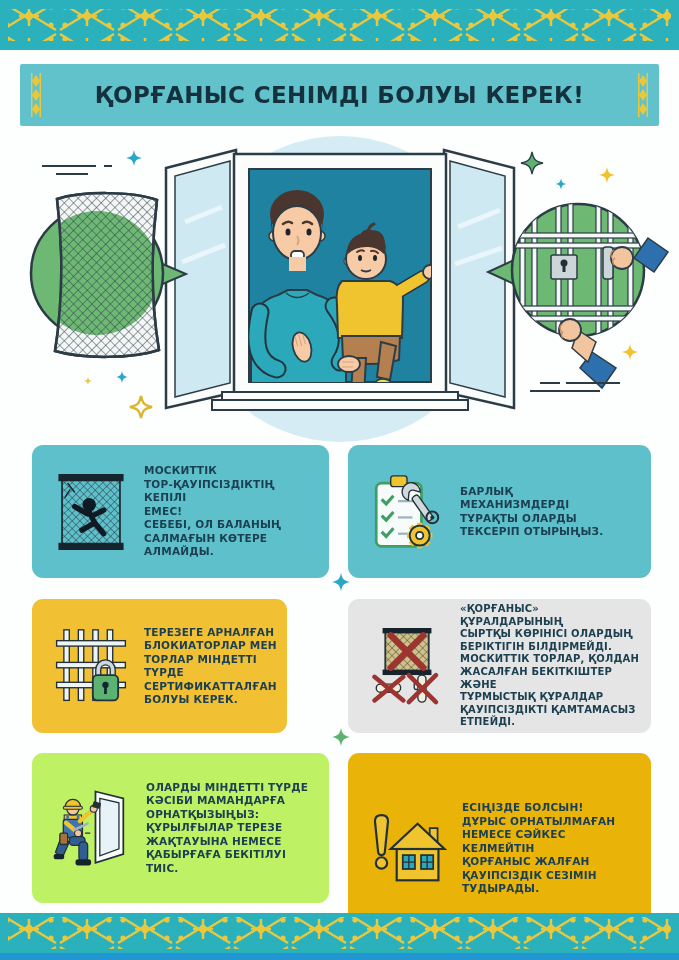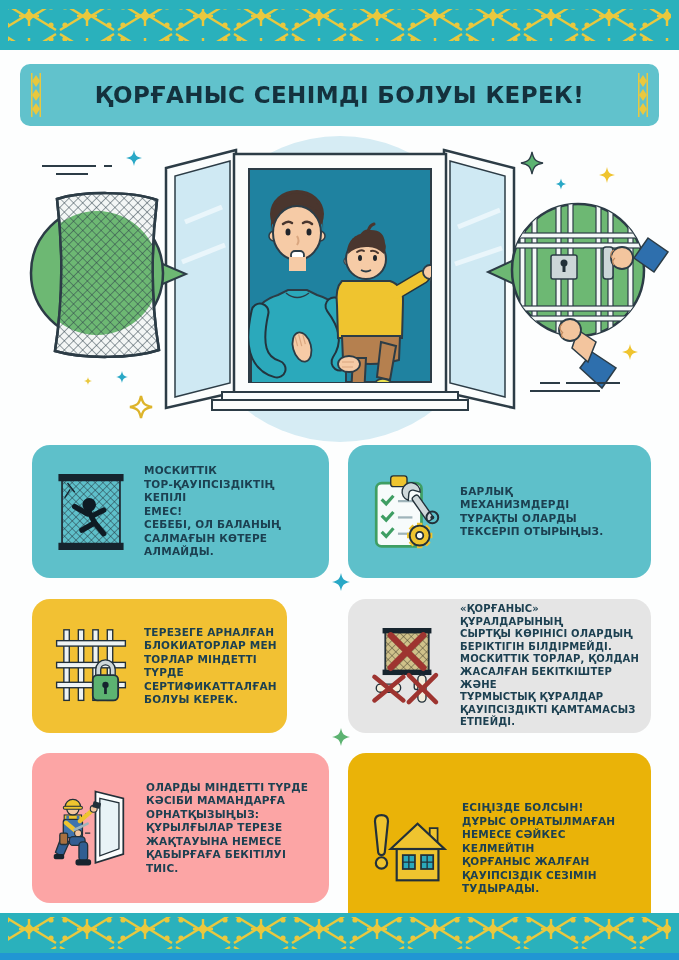--- a/index.html
+++ b/index.html
@@ -7,44 +7,44 @@
     position:relative;width:679px;height:960px;margin:0 auto;
     background:#fdfefe;overflow:hidden;
     font-family:"DejaVu Sans","Liberation Sans",sans-serif;
   }
   .band{position:absolute;left:0;display:block;}
   .band-top{top:0;}
   .band-bottom{top:913px;}
   .footer-strip{position:absolute;left:0;top:953px;width:679px;height:7px;background:#2196d3;}
   .title-bar{
     position:absolute;left:20px;top:64px;width:639px;height:62px;
-    background:#61c2cc;border-radius:10px;
+    background:#61c2cc;border-radius:2px;
     display:flex;align-items:center;justify-content:center;box-sizing:border-box;
   }
   .title-bar .strip{position:absolute;top:9px;}
   .title-bar .strip.left{left:11px;}
   .title-bar .strip.right{right:11px;}
   .title-text{
     font-weight:800;font-size:23px;letter-spacing:.4px;color:#14313d;text-align:center;
   }
   .illustration{position:absolute;left:0;top:128px;}
   .card{
-    position:absolute;border-radius:18px;display:flex;align-items:center;
+    position:absolute;border-radius:11px;display:flex;align-items:center;
     padding:8px 10px 8px 20px;box-sizing:border-box;gap:14px;
   }
   .card-icon{flex:0 0 78px;display:flex;align-items:center;justify-content:center;}
   .card-text{
     font-weight:700;font-size:10.5px;line-height:13.5px;color:#1c4051;
     white-space:pre-line;letter-spacing:.2px;
   }
   .c1{left:32px;top:445px;width:297px;height:133px;background:#5ec0ca;}
   .c2{left:348px;top:445px;width:303px;height:133px;background:#5ec0ca;}
   .c3{left:32px;top:599px;width:255px;height:134px;background:#f2c133;}
   .c4{left:348px;top:599px;width:303px;height:134px;background:#e5e5e5;}
-  .c5{left:32px;top:753px;width:297px;height:150px;background:#fca5a5;}
+  .c5{left:32px;top:753px;width:297px;height:150px;background:#bef264;}
   .c6{left:348px;top:753px;width:303px;height:191px;background:#eab308;}
   .c4 .card-text{font-size:10px;line-height:12.6px;}
   .gap-sparkle{position:absolute;}
   .gs1{left:329px;top:570px;}
   .gs2{left:329px;top:725px;}
 </style>
 </head>
 <body>
 
 <div class="poster">

